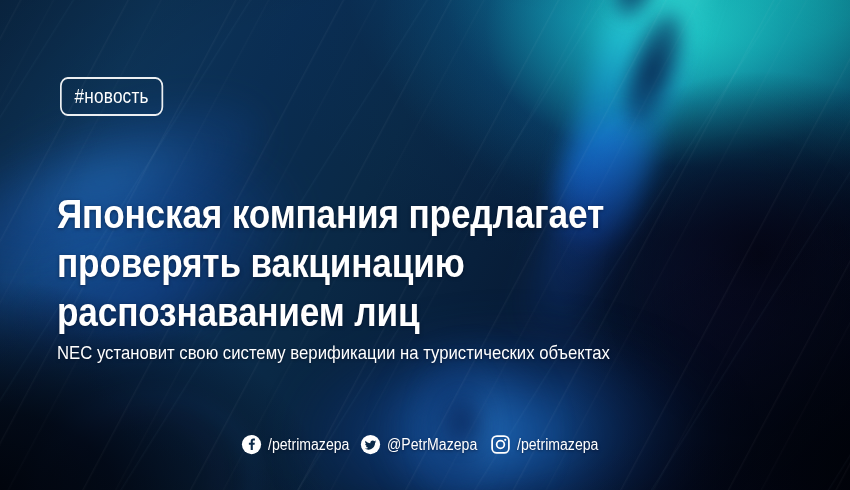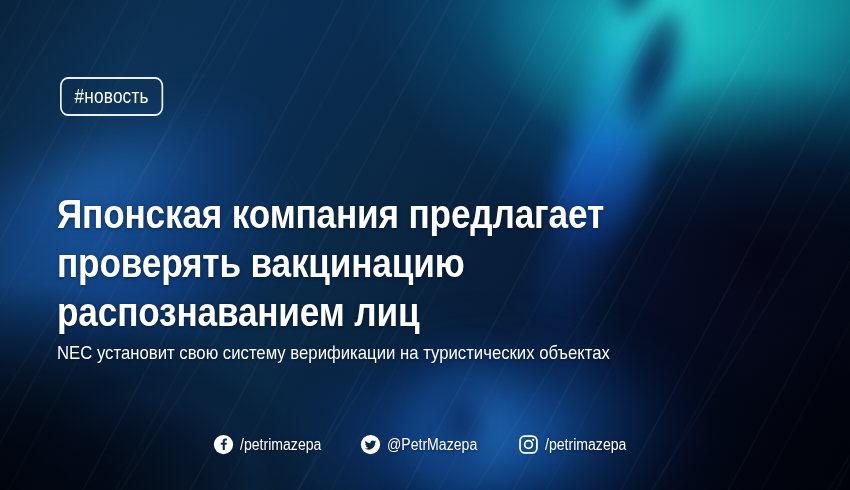--- a/index.html
+++ b/index.html
@@ -296,21 +296,21 @@
   }
 
   .social {
     position: absolute;
     left: 0;
     right: 0;
     top: 434px;
     display: flex;
     justify-content: center;
     align-items: center;
-    gap: 28px;
+    gap: 0;
   }
   .social-item {
     display: flex;
     align-items: center;
     gap: 6px;
     color: #ffffff;
     white-space: nowrap;
   }
   .social-icon {
     width: 21px;

